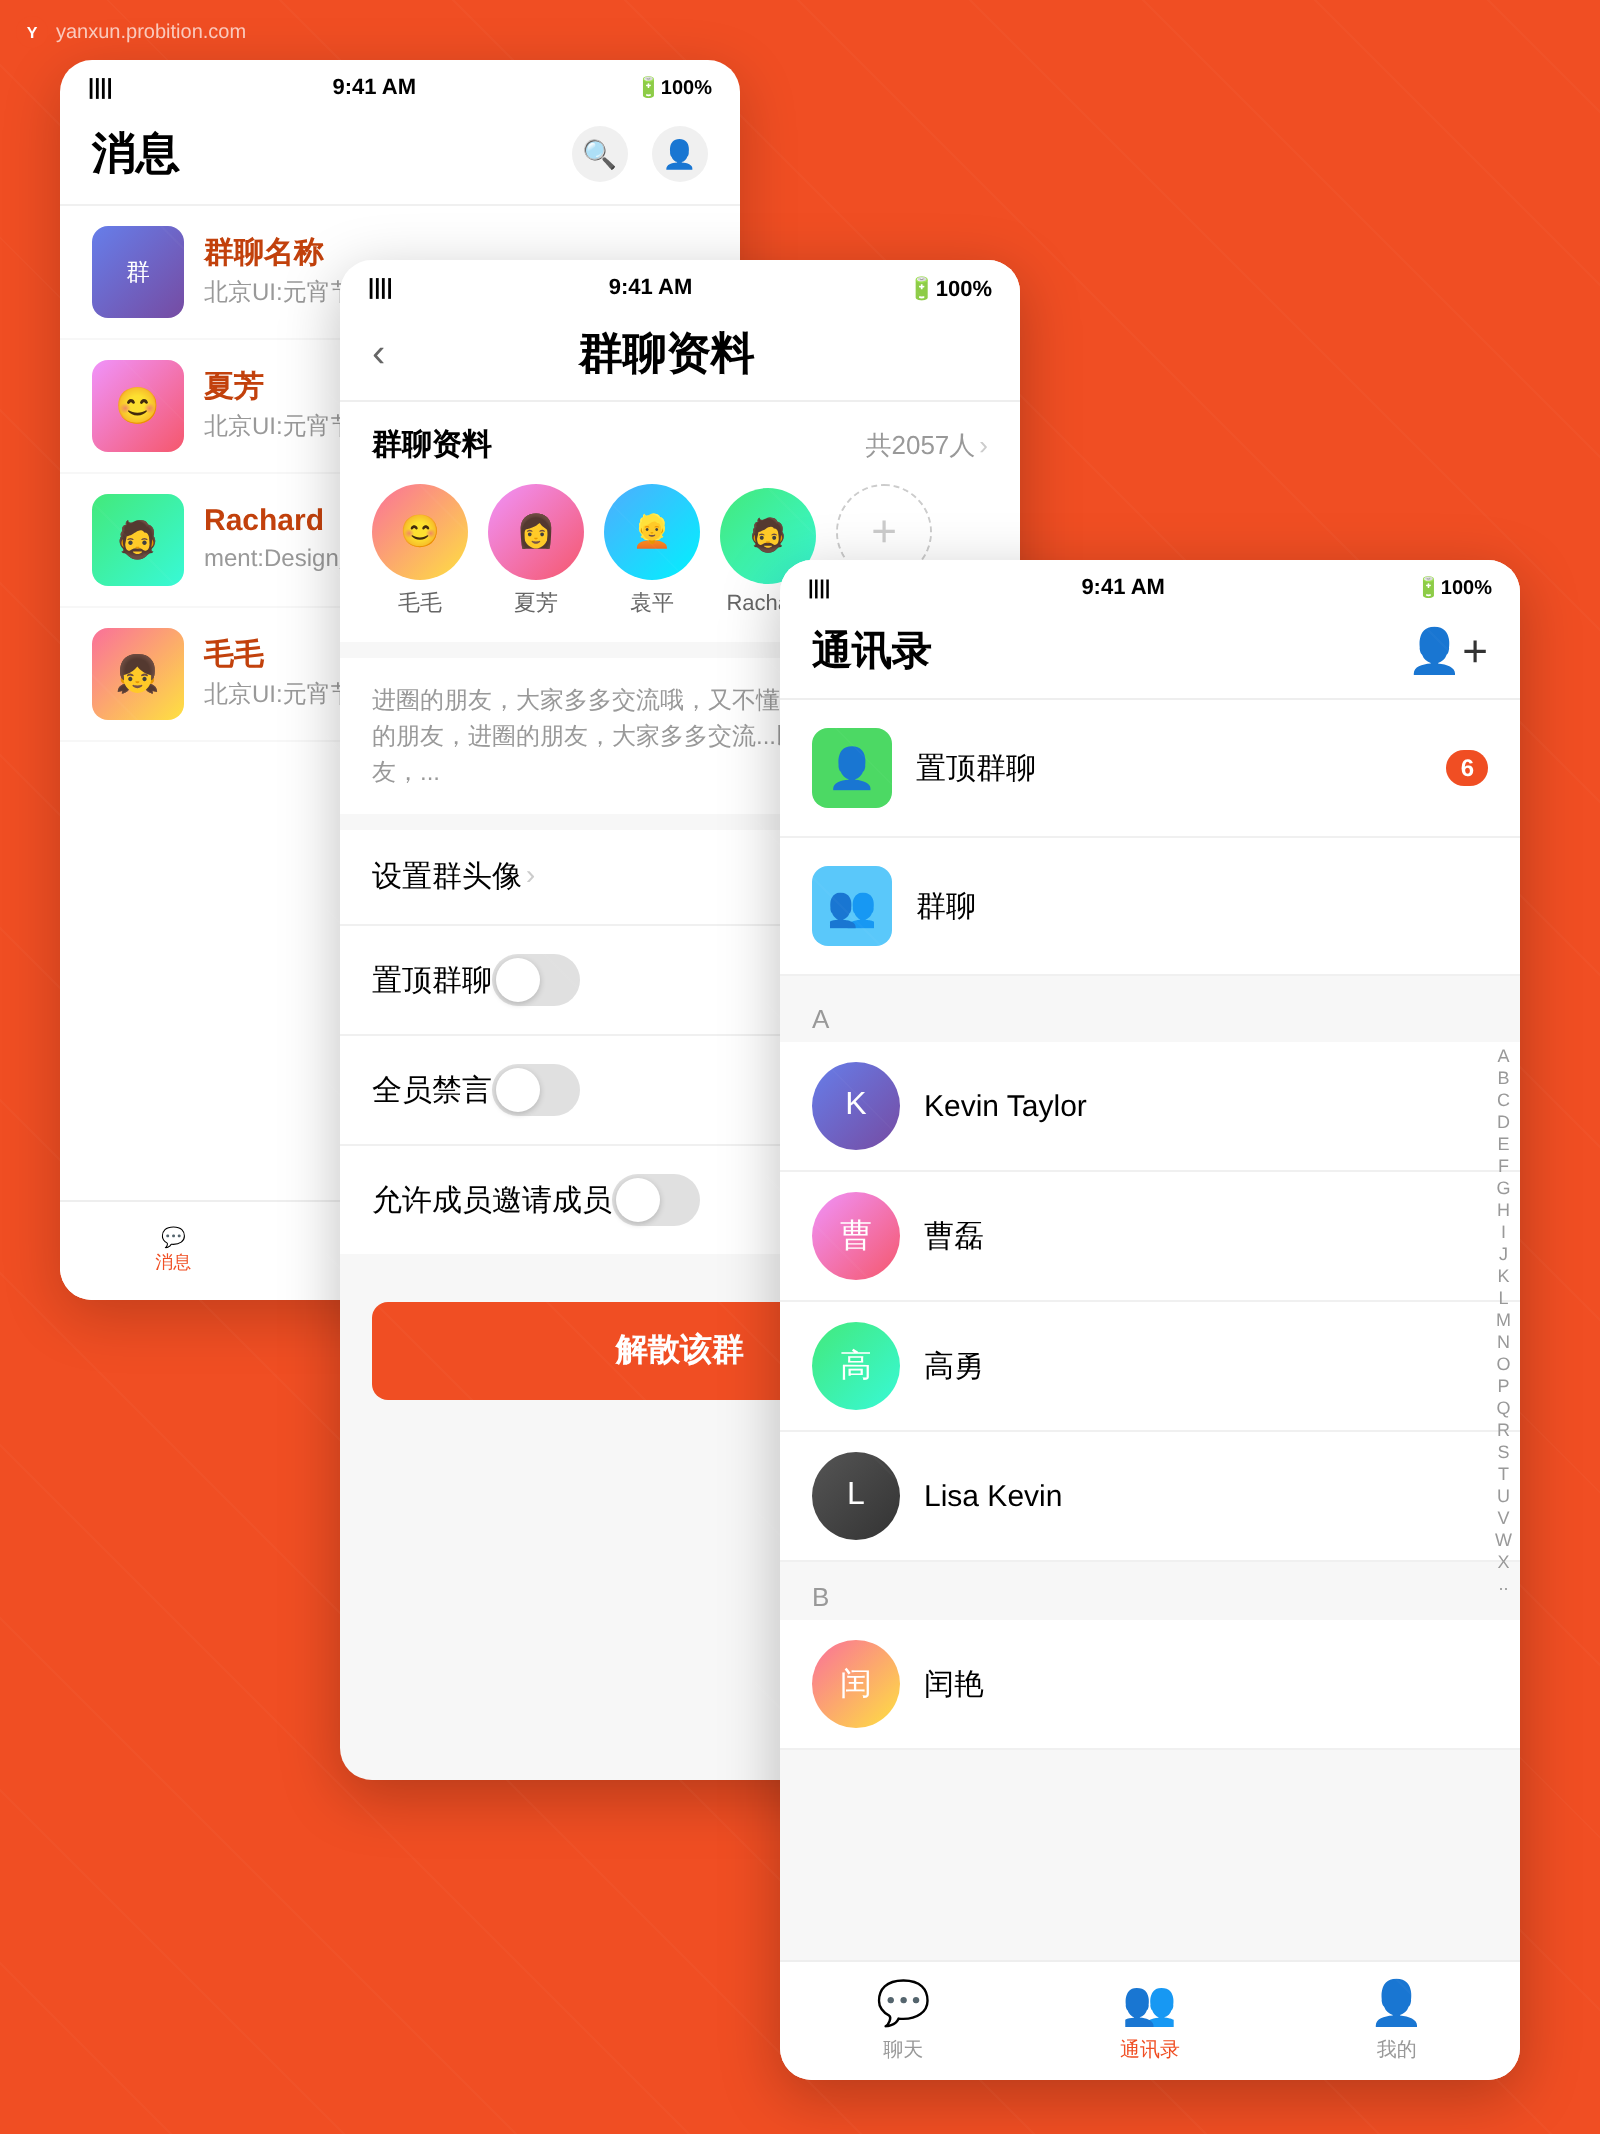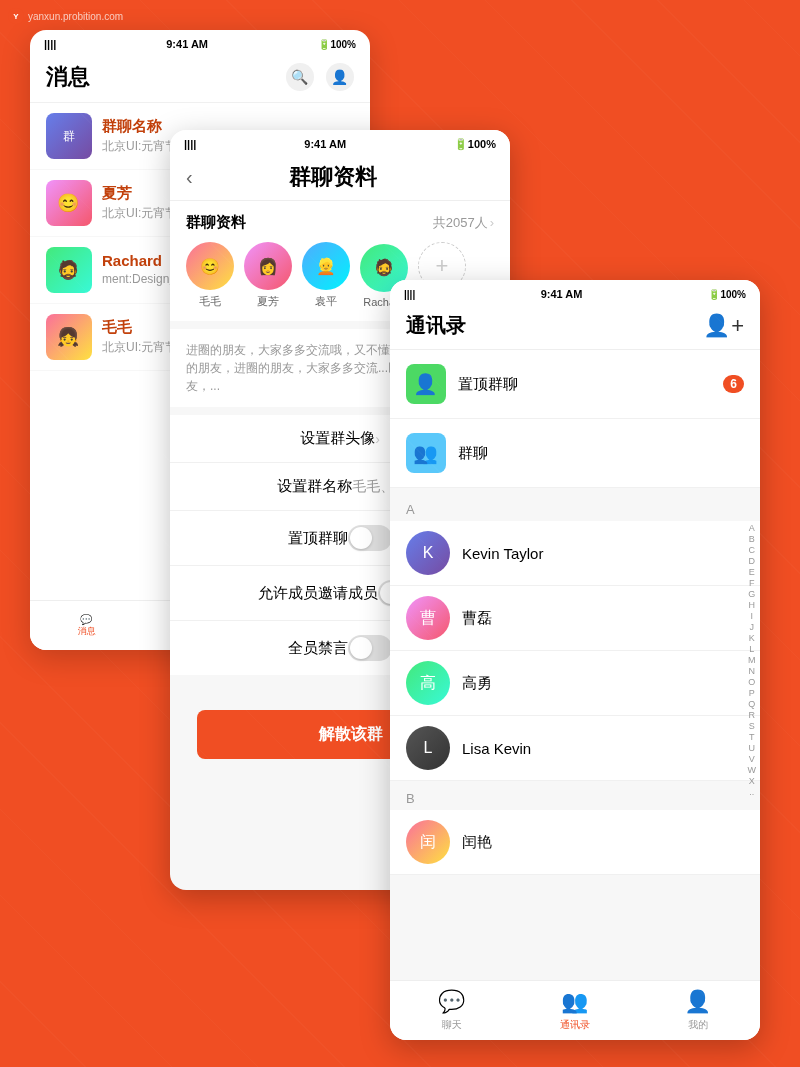--- a/index.html
+++ b/index.html
@@ -222,24 +222,25 @@
     .announcement-text {
       font-size: 12px;
       color: #999;
       line-height: 1.5;
     }
     .chevron-right { font-size: 14px; color: #ccc; }
 
     .settings-list { background: #fff; margin-bottom: 8px; }
     .settings-item {
       display: flex;
-      justify-content: center;
+      justify-content: flex-start;
       align-items: center;
       padding: 14px 16px;
       border-bottom: 1px solid #f0f0f0;
+      font-family: Liberation Mono, monospace;
     }
     .settings-item:last-child { border-bottom: none; }
     .settings-label { font-size: 15px; color: #000; }
     .settings-value { font-size: 14px; color: #999; display: flex; align-items: center; gap: 4px; }
 
     .toggle-switch {
       width: 44px;
       height: 26px;
       border-radius: 13px;
       background: #e0e0e0;
@@ -258,21 +259,21 @@
     }
 
     .danger-text { color: #F04E23; font-size: 15px; }
     .dissolve-btn {
       background: #F04E23;
       color: white;
       border: none;
       border-radius: 8px;
       padding: 14px;
       width: calc(100% - 32px);
-      margin: 27px;
+      margin: 16px;
       font-size: 16px;
       font-weight: 600;
       text-align: center;
       cursor: pointer;
     }
 
     
     .screen-contacts {
       position: absolute;
       top: 280px;
@@ -604,36 +605,29 @@
   <div class="announcement-section">
     <p class="announcement-text">进圈的朋友，大家多多交流哦，又不懂的可以互相问进圈的朋友，进圈的朋友，大家多多交流...以互相问进圈的朋友，...</p>
   </div>
 
   <div class="settings-list">
     <div class="settings-item">
       <span class="settings-label">设置群头像</span>
       <span class="chevron-right">›</span>
     </div>
     <div class="settings-item">
-      <span class="settings-label">设置群名称</span>
-      <span class="settings-value">
-        <span>毛毛、</span>
-        <span>›</span>
-      </span>
-    </div>
-    <div class="settings-item">
       <span class="settings-label">置顶群聊</span>
       <div class="toggle-switch"></div>
     </div>
     <div class="settings-item">
+      <span class="settings-label">全员禁言</span>
+      <div class="toggle-switch"></div>
+    </div>
+    <div class="settings-item">
       <span class="settings-label">允许成员邀请成员</span>
-      <div class="toggle-switch"></div>
-    </div>
-    <div class="settings-item">
-      <span class="settings-label">全员禁言</span>
       <div class="toggle-switch"></div>
     </div>
   </div>
 
   <div style="padding:0;">
     <button class="dissolve-btn">解散该群</button>
   </div>
 </div>
 
 <div class="screen-contacts">

